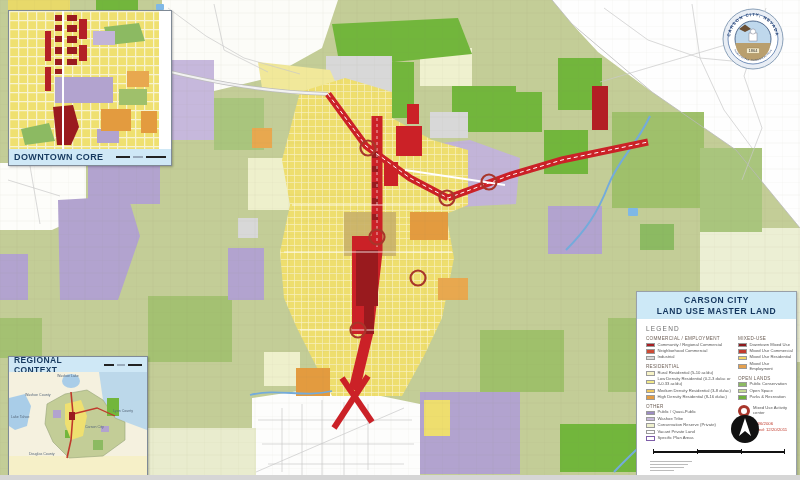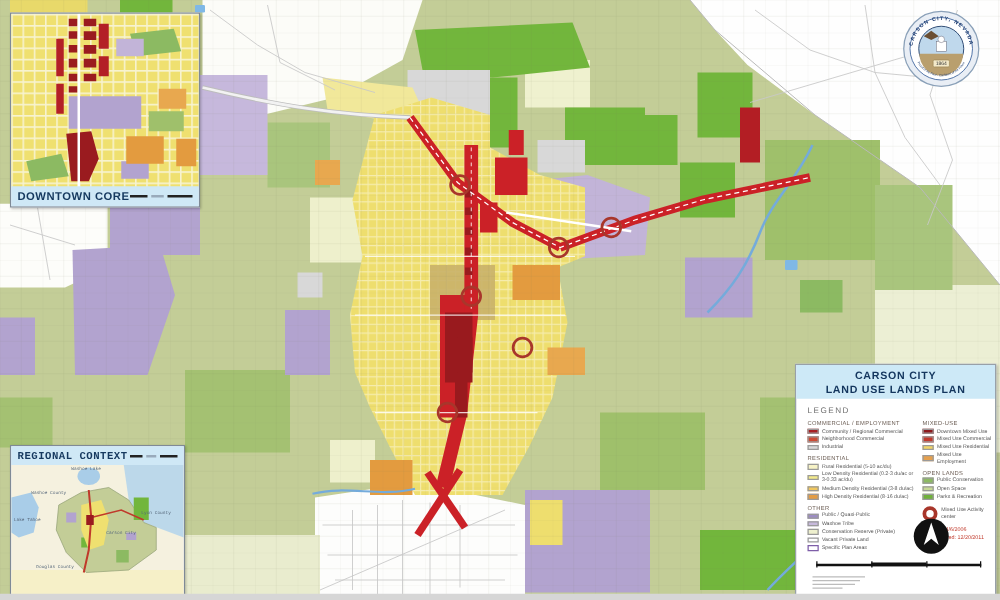--- a/index.html
+++ b/index.html
@@ -217,21 +217,21 @@
     <g fill="none" stroke="#a8362b" stroke-width="2.2">
       <circle cx="368" cy="148" r="7.5"></circle>
         <circle cx="447" cy="198" r="7.5"></circle>
       <circle cx="489" cy="182" r="7.5"></circle>
         <circle cx="377" cy="237" r="7.5"></circle>
       <circle cx="418" cy="278" r="7.5"></circle>
         <circle cx="358" cy="330" r="7.5"></circle>
     </g>
   </svg>
 
-  <div class="inset" style="left:8px;top:10px;width:152px;height:156px;">
+  <div class="inset" style="left:8px;top:10px;width:164px;height:156px;">
     <svg width="150" height="139" viewBox="0 0 150 139">
       <rect width="150" height="139" fill="#efe070"></rect>
       <rect width="150" height="139" fill="url(#dtstreets)"></rect>
       <polygon points="95,16 130,12 136,30 100,34" fill="#8cba62"></polygon>
       <rect x="110" y="78" width="28" height="16" fill="#9fc06b"></rect>
       <polygon points="12,118 40,112 46,130 16,134" fill="#8cba62"></polygon>
       <rect x="46" y="66" width="58" height="26" fill="#b2a3cf"></rect>
       <rect x="84" y="20" width="22" height="14" fill="#c2b4d8"></rect>
       <rect x="88" y="118" width="22" height="14" fill="#b2a3cf"></rect>
       <rect x="92" y="98" width="30" height="22" fill="#e39b3f"></rect>
@@ -262,21 +262,21 @@
     <div class="inset-bar" style="bottom:0;height:16px;">
       <span class="t">DOWNTOWN CORE</span>
       <span class="sb">
         <i style="width:14px"></i>
           <i class="lt" style="width:10px"></i>
           <i style="width:20px"></i>
       </span>
     </div>
   </div>
 
-  <div class="inset" style="left:8px;top:356px;width:140px;height:121px;font-family:Liberation Mono, monospace;">
+  <div class="inset" style="left:8px;top:356px;width:140px;height:121px;">
     <div class="inset-bar" style="top:0;height:15px;">
       <span class="t" style="font-size:8.5px;">REGIONAL CONTEXT</span>
       <span class="sb">
         <i style="width:10px"></i>
           <i class="lt" style="width:8px"></i>
           <i style="width:14px"></i>
       </span>
     </div>
     <svg width="138" height="104" viewBox="0 0 138 104" style="position:absolute;left:0;top:15px;">
       <rect width="138" height="104" fill="#f5f1df"></rect>
@@ -299,21 +299,21 @@
     <span class="rg-label" style="left:16px;top:36px;">Washoe County</span>
     <span class="rg-label" style="left:2px;top:58px;">Lake Tahoe</span>
     <span class="rg-label" style="left:76px;top:68px;">Carson City</span>
     <span class="rg-label" style="left:104px;top:52px;">Lyon County</span>
     <span class="rg-label" style="left:20px;top:95px;">Douglas County</span>
   </div>
 
   <div class="legend">
     <div class="lg-titlebar">
       <div>CARSON CITY</div>
-      <div>LAND USE LANDS PLAN</div>
+      <div>LAND USE MASTER LAND</div>
     </div>
     <div class="lg-heading">LEGEND</div>
     <div class="lg-cols">
       <div class="lg-col-l">
           <div class="lg-sec">
             <div class="lg-sec-title">COMMERCIAL / EMPLOYMENT</div>
             <div class="lg-row">
               <span class="lg-swatch" style="background: rgb(168, 30, 34);"></span>
               <span class="lg-label">Community / Regional Commercial</span>
             </div>

